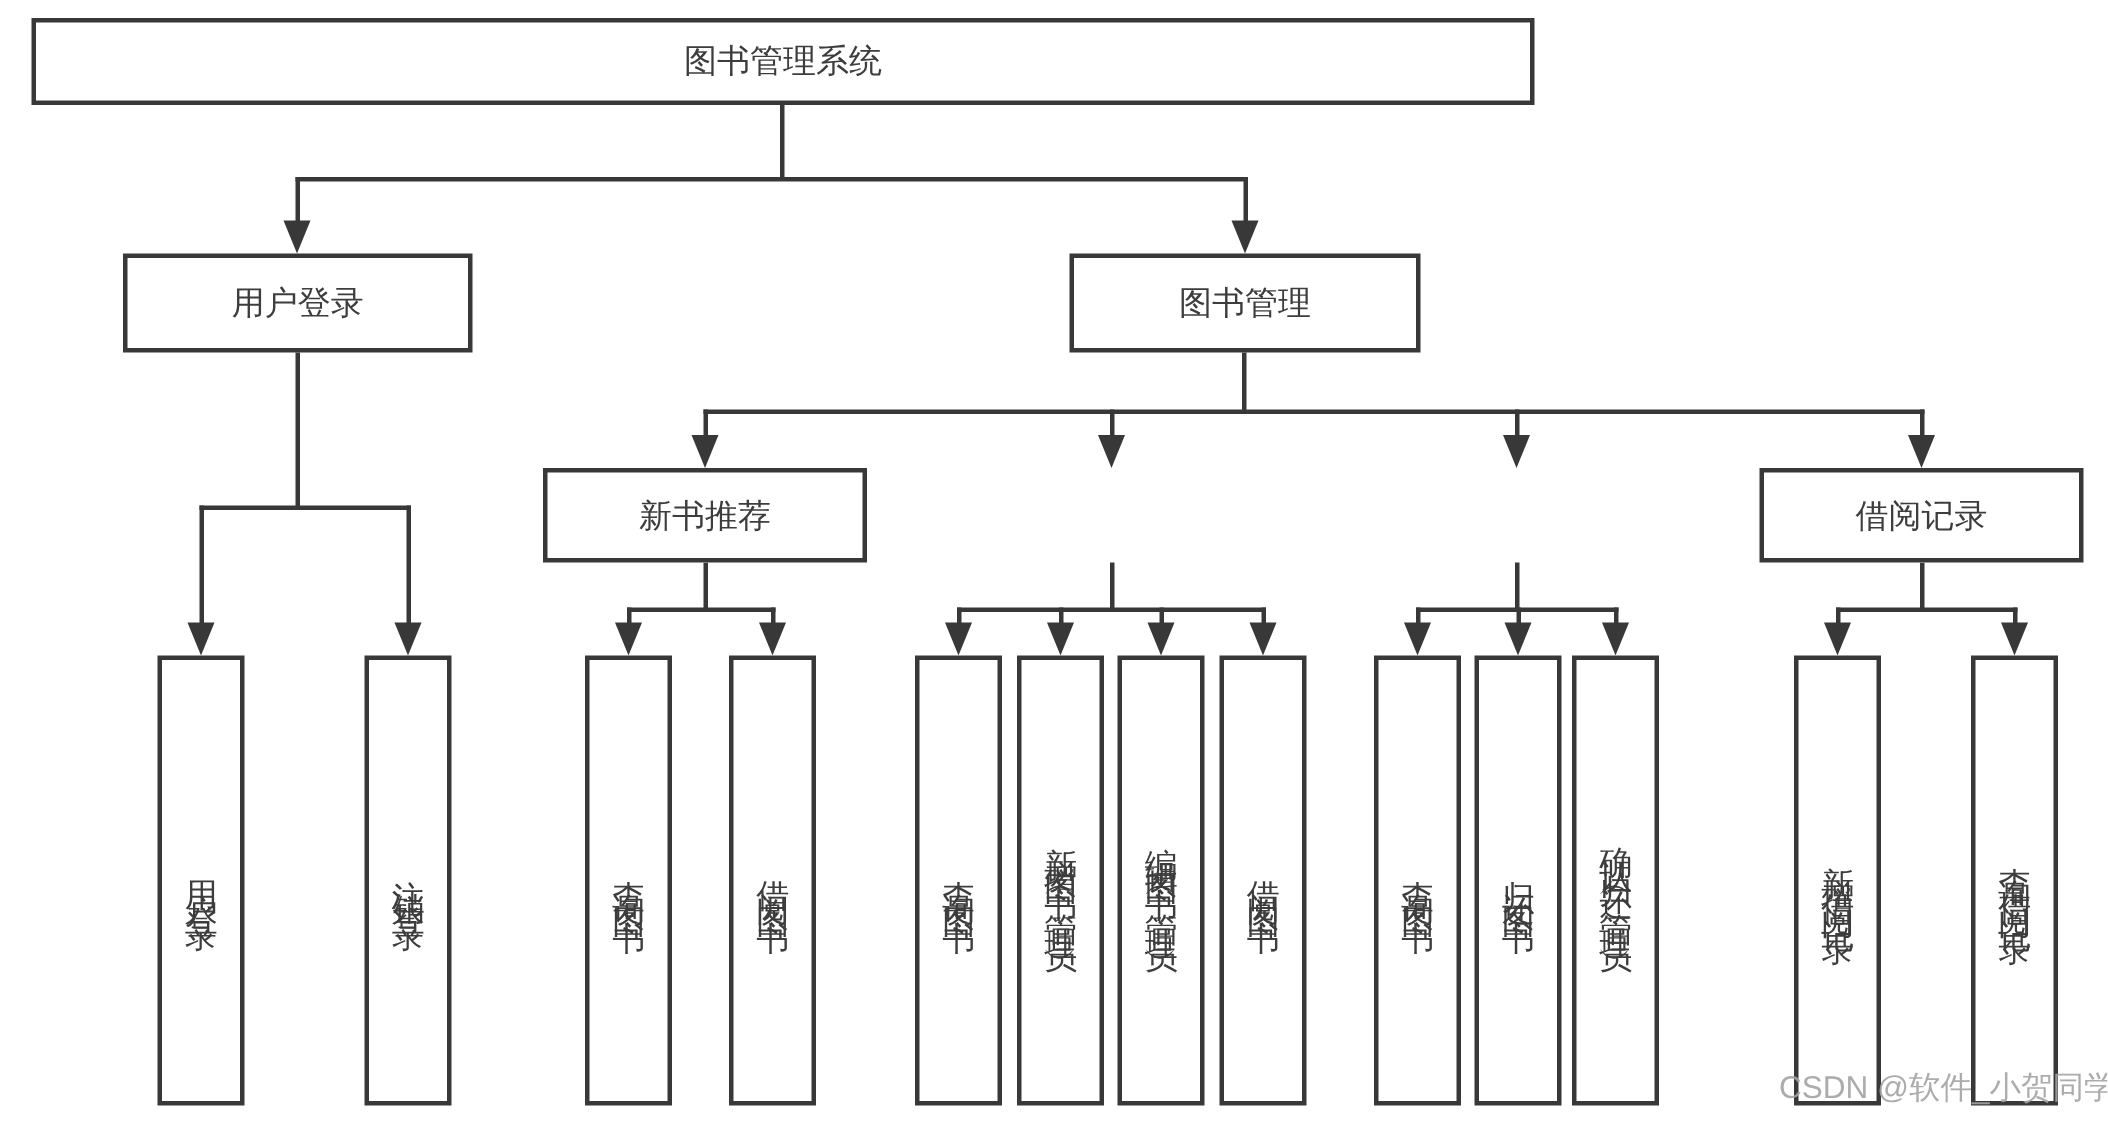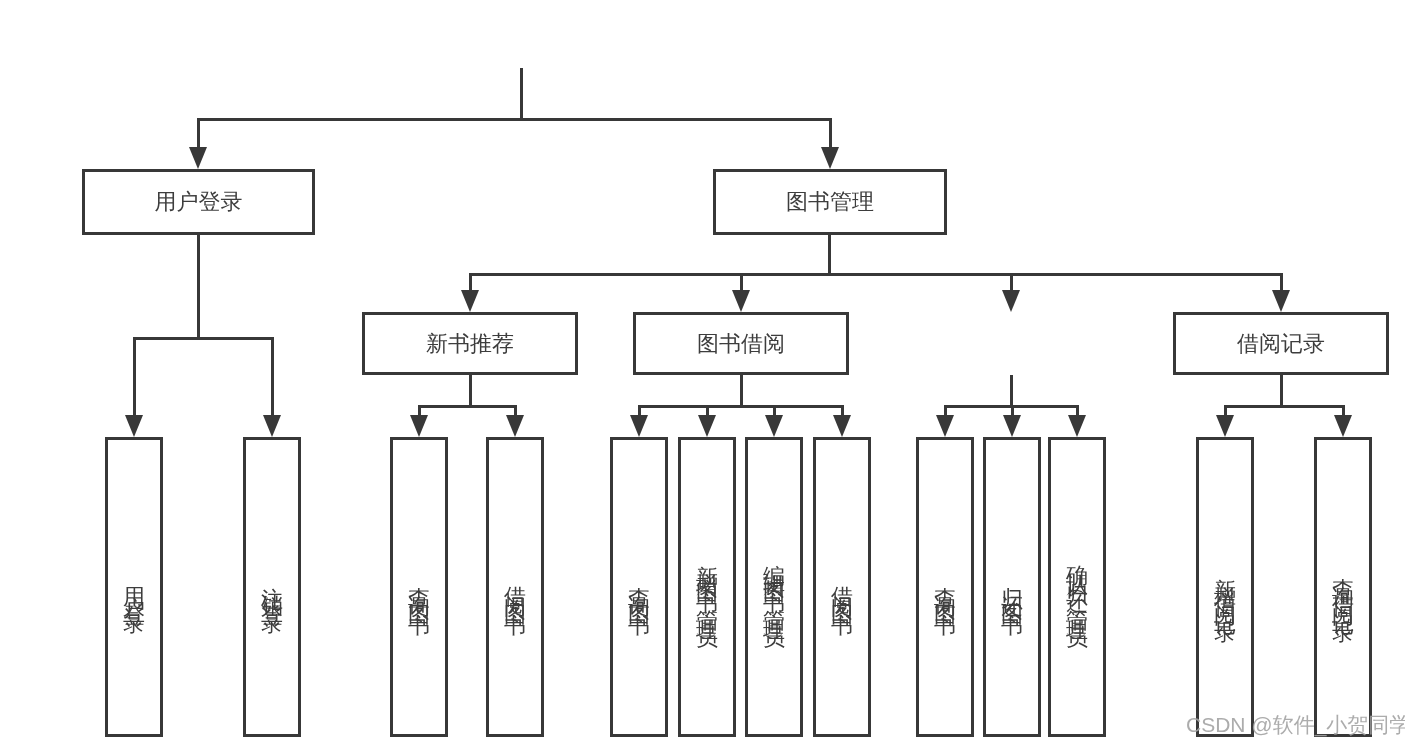--- a/index.html
+++ b/index.html
@@ -112,28 +112,28 @@
   <div class="vline" style="left:1076px;top:405px;height:16px;"></div>
   <div class="arrowhead" style="left:1068px;top:415px;"></div>
 
   <div class="vline" style="left:1280px;top:375px;height:33px;"></div>
   <div class="hline" style="left:1224px;top:405px;width:121px;"></div>
   <div class="vline" style="left:1224px;top:405px;height:16px;"></div>
   <div class="arrowhead" style="left:1216px;top:415px;"></div>
   <div class="vline" style="left:1342px;top:405px;height:16px;"></div>
   <div class="arrowhead" style="left:1334px;top:415px;"></div>
 
+  <div class="node" style="left:21px;top:12px;width:1002px;height:58px;">图书管理系统</div>
 
   <div class="node" style="left:82px;top:169px;width:233px;height:66px;">用户登录</div>
 
   <div class="node" style="left:713px;top:169px;width:234px;height:66px;">图书管理</div>
 
   <div class="node" style="left:362px;top:312px;width:216px;height:63px;">新书推荐</div>
 
-  <div class="node" style="left:633px;top:312px;width:216px;height:63px;">图书借阅</div>
 
 
   <div class="node" style="left:1173px;top:312px;width:216px;height:63px;">借阅记录</div>
 
   <div class="leaf" style="left:105px;top:437px;width:58px;height:300px;">
     <span>用户登录</span>
   </div>
   <div class="leaf" style="left:243px;top:437px;width:58px;height:300px;">
     <span>注销登录</span>
   </div>

